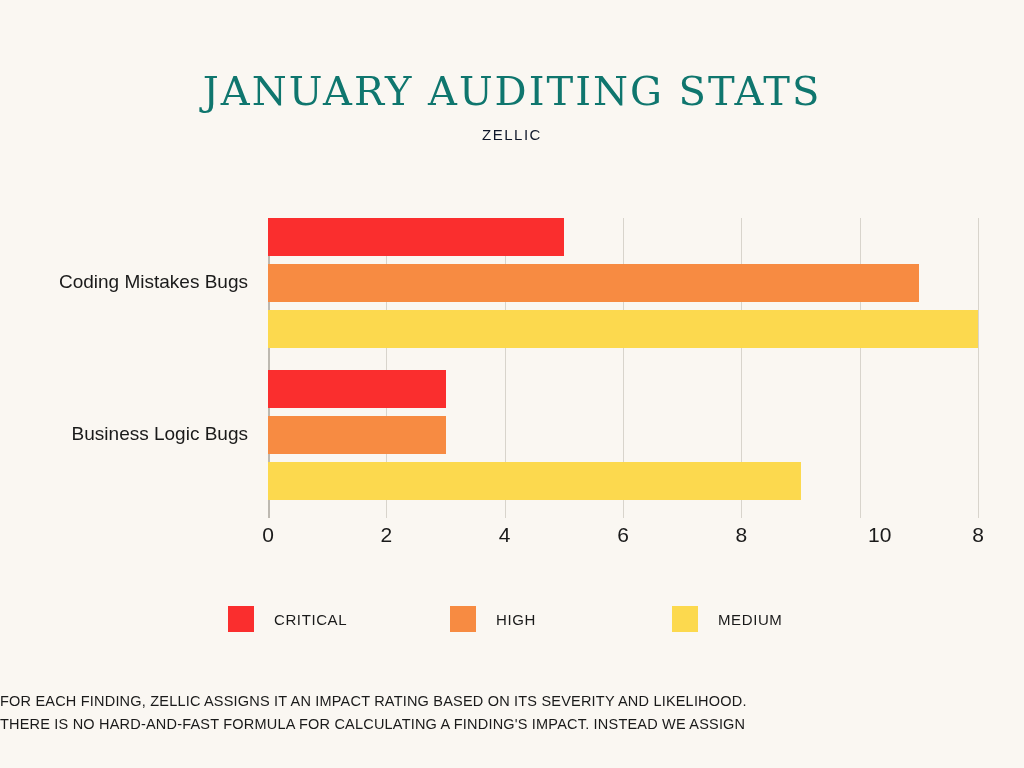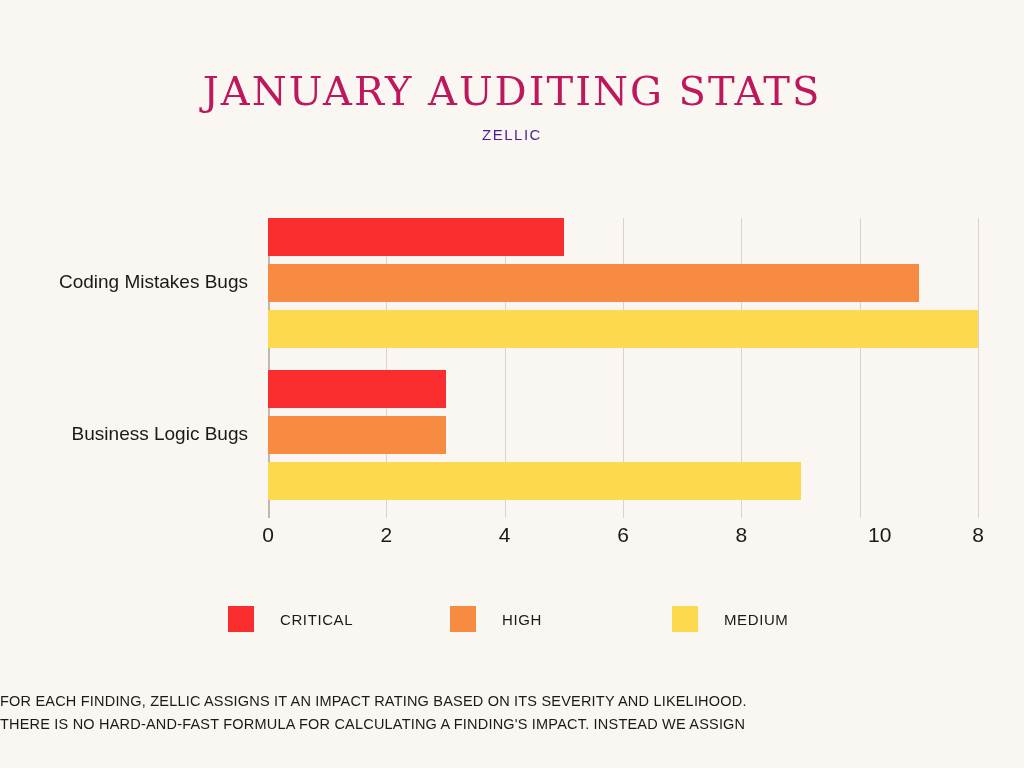--- a/index.html
+++ b/index.html
@@ -23,31 +23,31 @@
   .title {
     position: absolute;
     top: 68px;
     left: 0;
     width: 1024px;
     text-align: center;
     font-family: "DejaVu Serif", "Liberation Serif", serif;
     font-size: 40px;
     letter-spacing: 2px;
     font-weight: 400;
-    color: #be185d;
+    color: #0f766e;
   }
   .subtitle {
     position: absolute;
     top: 126px;
     left: 0;
     width: 1024px;
     text-align: center;
     font-size: 15px;
     letter-spacing: 1.5px;
-    color: #4c1d95;
+    color: #0f172a;
   }
 
   
   .chart {
     position: absolute;
     left: 268px;
     top: 218px;
     width: 710px;
     height: 300px;
   }
@@ -97,21 +97,21 @@
     position: absolute;
     top: 606px;
     left: 228px;
     width: 600px;
     height: 30px;
   }
   .legend-item {
     position: absolute;
     display: flex;
     align-items: center;
-    gap: 26px;
+    gap: 20px;
   }
   .swatch {
     width: 26px;
     height: 26px;
   }
   .legend-label {
     font-size: 15px;
     letter-spacing: 0.6px;
     color: #1a1a1a;
   }

